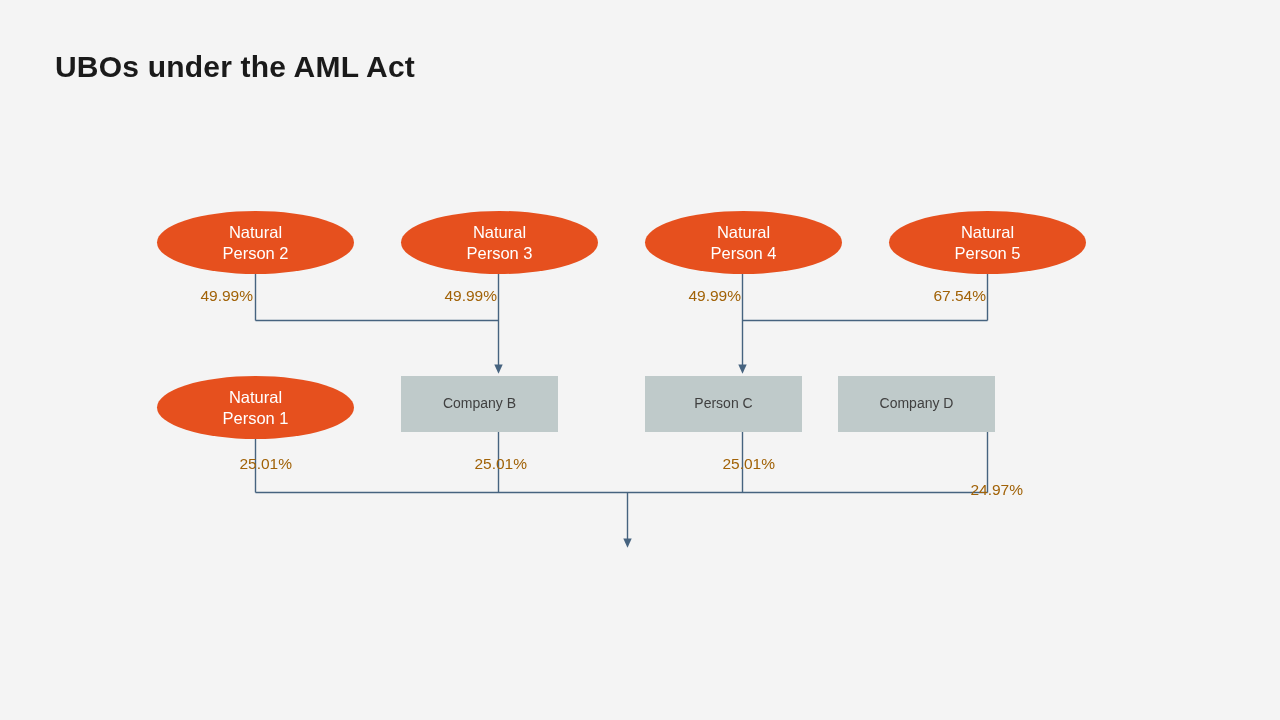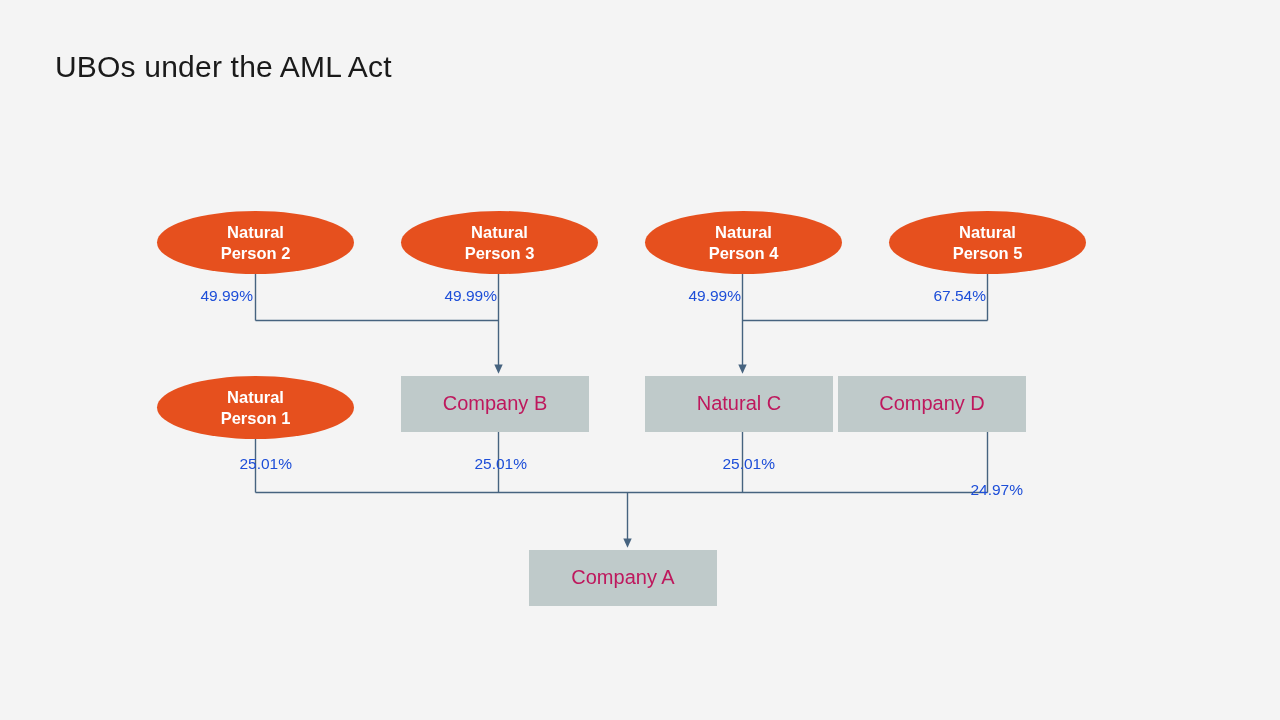--- a/index.html
+++ b/index.html
@@ -18,21 +18,21 @@
     position: absolute;
     left: 0; top: 0;
     width: 1280px;
     height: 720px;
   }
   #page-title {
     position: absolute;
     left: 55px;
     top: 50px;
     font-size: 30px;
-    font-weight: 400;
+    font-weight: 700;
     letter-spacing: 0.2px;
     color: #1A1A1A;
     white-space: nowrap;
   }
   #diagram {
     position: absolute;
     left: 0; top: 0;
     width: 1280px;
     height: 720px;
   }
@@ -52,39 +52,39 @@
     line-height: 1.27;
     box-sizing: border-box;
   }
   .node-person {
     width: 197px;
     height: 63px;
     border-radius: 50%;
     background: #E6501E;
     color: #FFFFFF;
     font-size: 16.5px;
-    font-weight: 700;
+    font-weight: 400;
   }
   .node-company {
-    width: 188px;
+    width: 157px;
     height: 56px;
     background: #BFCACA;
-    color: #be185d;
-    font-size: 20px;
+    color: #404040;
+    font-size: 14px;
     font-weight: 300;
   }
   .node-label {
     display: block;
     white-space: pre-line;
   }
   .pct {
     position: absolute;
     font-size: 15.5px;
     font-weight: 300;
-    color: #1d4ed8;
+    color: #a16207;
     white-space: nowrap;
     text-align: right;
   }
 </style>
 </head>
 <body>
 
 <div id="slide">
 
   <div id="page-title">UBOs under the AML Act</div>
@@ -151,30 +151,27 @@
     <div class="node node-person" style="left:157px; top:376px; height:63px;">
       <span class="node-label">Natural
 Person 1</span>
     </div>
 
     <div class="node node-company" style="left:401px; top:376px;">
       <span class="node-label">Company B</span>
     </div>
 
     <div class="node node-company" style="left:645px; top:376px;">
-      <span class="node-label">Natural C</span>
+      <span class="node-label">Person C</span>
     </div>
 
     <div class="node node-company" style="left:838px; top:376px;">
       <span class="node-label">Company D</span>
     </div>
 
     <div class="pct" style="left:182px; top:455px; width:110px;">25.01%</div>
     <div class="pct" style="left:417px; top:455px; width:110px;">25.01%</div>
     <div class="pct" style="left:665px; top:455px; width:110px;">25.01%</div>
     <div class="pct" style="left:913px; top:481px; width:110px;">24.97%</div>
 
-    <div class="node node-company" style="left:529px; top:550px;">
-      <span class="node-label">Company A</span>
-    </div>
 
   </div>
 </div>
 
 </body></html>

